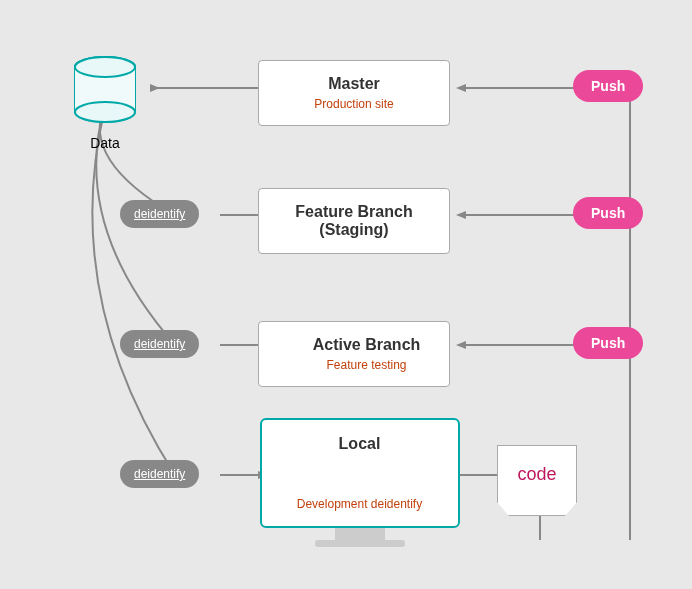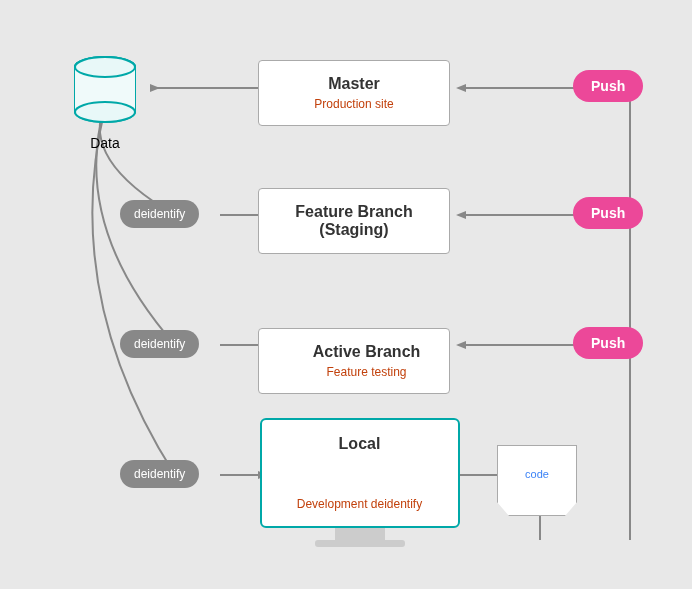--- a/index.html
+++ b/index.html
@@ -83,20 +83,21 @@
 
     
     .deidentify-pill {
       position: absolute;
       background: #888;
       color: white;
       border-radius: 20px;
       padding: 7px 14px;
       font-size: 12px;
       font-weight: 500;
+      text-decoration: underline;
     }
 
     .monitor {
       width: 180px;
       height: 110px;
       border: 2.5px solid #00a8a8;
       border-radius: 6px;
       background: white;
       margin: 0 auto;
       display: flex;
@@ -177,21 +178,21 @@
   </div>
 
   <div class="push-btn" style="left:573px; top:197px;">
     <span>Push</span>
   </div>
 
   <div class="deidentify-pill" style="left:120px; top:330px;">
     <span>deidentify</span>
   </div>
 
-  <div class="box-node" style="left:258px; top:328px;padding-left:35px;">
+  <div class="box-node" style="left:258px; top:321px;padding-left:35px;">
     <div class="box-title">Active Branch</div>
     <div class="box-subtitle">Feature testing</div>
   </div>
 
   <div class="push-btn" style="left:573px; top:327px;">
     <span>Push</span>
   </div>
 
   <div class="deidentify-pill" style="left:120px; top:460px;">
     <span>deidentify</span>
@@ -199,19 +200,19 @@
 
   <div style="position:absolute; left:252px; top:418px; width:215px; text-align:center;">
     <div class="monitor" style="border-color:#00a8a8; width:200px; height:110px;gap:40px;">
       <div class="box-title">Local</div>
       <div class="box-subtitle">Development deidentify</div>
     </div>
     <div style="width:50px; height:12px; background:#ccc; margin:0 auto;"></div>
     <div style="width:90px; height:7px; background:#ccc; border-radius:3px; margin:0 auto;"></div>
   </div>
 
-  <div style="position:absolute; left:497px; top:445px; width:80px; height:58px; background:white; border:1.5px solid #aaa; display:flex; align-items:center; justify-content:center; font-size:11px; color:#3b82f6;">
+  <div style="position:absolute; left:497px; top:445px; width:80px; height:58px; background:white; border:1.5px solid #aaa; display:flex; align-items:center; justify-content:center; font-size:18px; color:#be185d;">
     <span>code</span>
   </div>
 
   <div style="position:absolute; left:497px; top:502px; width:80px; height:14px; background:white; border-left:1.5px solid #aaa; border-right:1.5px solid #aaa; border-bottom:1.5px solid #aaa; clip-path:polygon(0 0, 100% 0, 85% 100%, 15% 100%);"></div>
 
 </div>
 
 </body></html>

